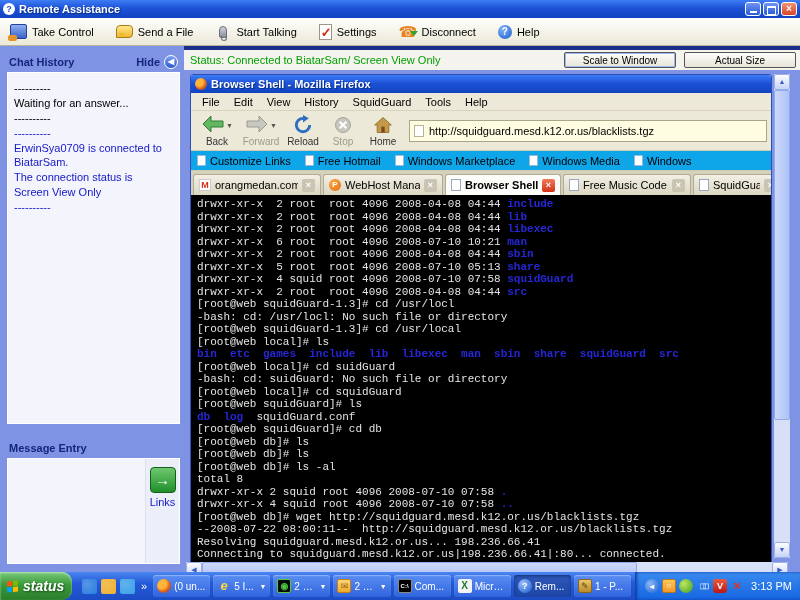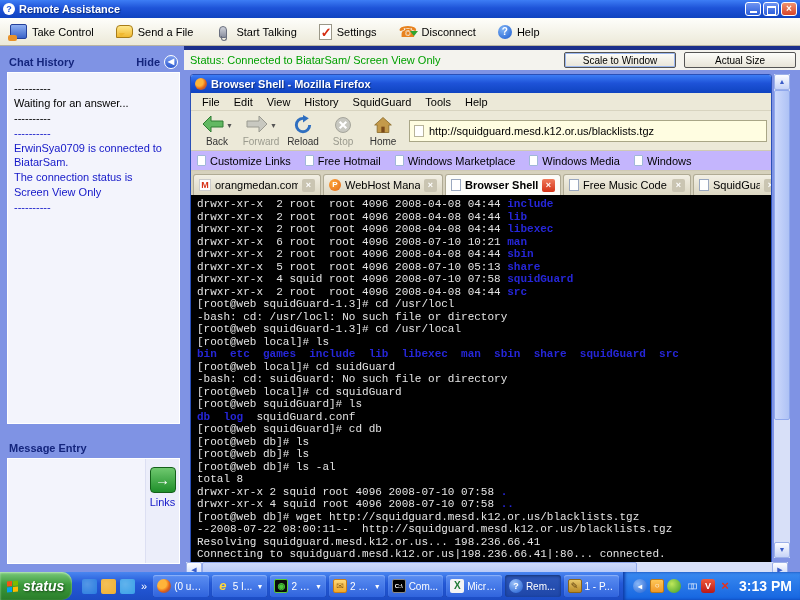--- a/index.html
+++ b/index.html
@@ -110,21 +110,21 @@
   .nav-item .lbl { margin-top:0px; }
   .nav-item.disabled { color:#9a9a8e; }
   .nav-caret { font-size:7px; color:#555; margin-left:1px; }
   .nav-top { display:flex; align-items:center; height:22px; }
   .urlbar { flex:1; height:22px; margin-left:6px; background:#fffde1; border:1px solid #a9a687;
     display:flex; align-items:center; padding:0 4px; overflow:hidden;justify-content:center; }
   .url-page-ico { width:10px; height:12px; background:#fff; border:1px solid #b8b49a; margin-right:5px; flex:none; }
   .url-input { flex:1; border:none; background:transparent; outline:none; font-size:11px;
     font-family:"Liberation Sans",sans-serif; color:#000; }
 
-  .ff-bookmarks { height:20px; background:#c4b5fd; border-bottom:1px solid #cfcab4;
+  .ff-bookmarks { height:20px; background:#0ea5e9; border-bottom:1px solid #cfcab4;
     display:flex; align-items:center; padding-left:6px; gap:14px; font-size:11px; white-space:nowrap; overflow:hidden; }
   .bm { display:flex; align-items:center; gap:4px; }
   .page-ico { width:9px; height:11px; background:#fff; border:1px solid #a0b8d8; border-radius:1px; }
 
   .ff-tabbar { height:24px; background:#d6d1bd; display:flex; align-items:flex-end;
     padding:0 2px; gap:2px; overflow:hidden; }
   .tab { height:21px; display:flex; align-items:center; gap:4px; padding:0 5px;
     background:linear-gradient(#f2efe4,#dcd7c2); border:1px solid #b0ab94; border-bottom:none;
     border-radius:3px 3px 0 0; font-size:11px; white-space:nowrap; overflow:hidden; flex:none; }
   .tab.active { background:#fcfcf8; font-weight:bold; }
@@ -213,21 +213,21 @@
   .ti-collapse::after { content:"\25C2"; font-size:8px; }
   .ti-alarm { background:linear-gradient(#ffc858,#f09828); border:1px solid #b87818; }
   .ti-alarm::after { content:"\25CB"; color:#fff; font-size:8px; display:block; line-height:12px; }
   .ti-msn { border-radius:50%; background:radial-gradient(circle at 35% 35%,#bfe85a,#3a9a2a); }
   .ti-network { background:transparent; }
   .ti-network::after { content:"\2750\2750"; color:#bcd4f8; font-size:7px; letter-spacing:-3px; }
   .ti-shield { background:linear-gradient(#f05a3a,#b81818); border-radius:3px; color:#fff; }
   .ti-shield::after { content:"V"; }
   .ti-muted { color:#e83018; }
   .ti-muted::after { content:"\00D7"; font-size:13px; }
-  .tray-clock { color:#fff; font-size:14px; margin-left:4px;font-weight:bold; }
+  .tray-clock { color:#fff; font-size:11px; margin-left:4px; }
 </style>
 </head>
 <body>
 
 <div class="titlebar">
   <span class="tb-icon">?</span>
   <span class="tb-title">Remote Assistance</span>
   <span class="win-controls">
     <span class="wc min"></span>
     <span class="wc restore"></span>

